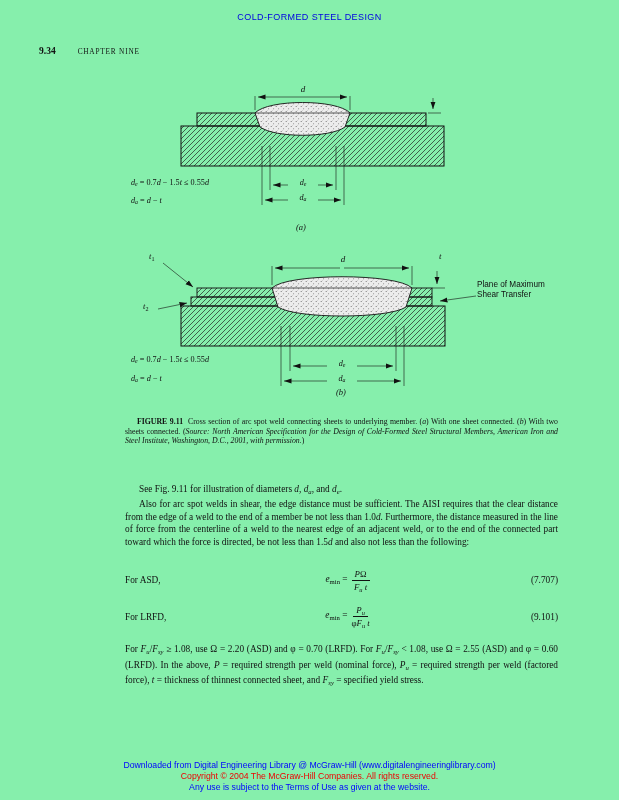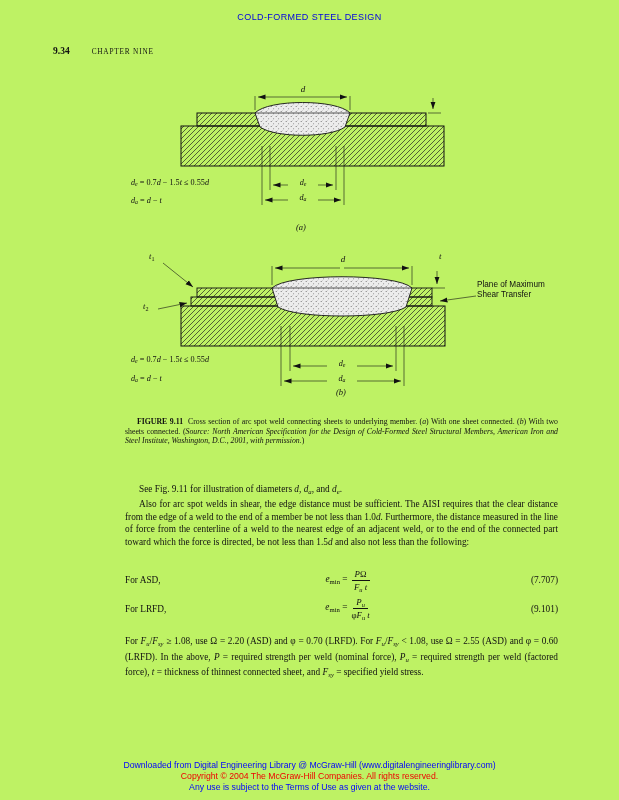--- a/index.html
+++ b/index.html
@@ -1,22 +1,22 @@
 <!DOCTYPE html>
 <html><head>
 <meta charset="utf-8">
 <style>
   html,body{margin:0;padding:0;background:#fff;}
-  .page{position:relative;width:619px;height:800px;background:#bef264;overflow:hidden;
+  .page{position:relative;width:619px;height:800px;background:#86efac;overflow:hidden;
         font-family:"Liberation Serif",serif;color:#111;}
 
   
   .header-title{position:absolute;top:12px;left:0;width:100%;text-align:center;
     font-family:"Liberation Sans",sans-serif;font-size:9px;letter-spacing:.4px;}
-  .running-head{position:absolute;top:40px;left:53px;white-space:nowrap;}
+  .running-head{position:absolute;top:40px;left:39px;white-space:nowrap;}
   .page-num{font-weight:bold;font-size:9.5px;}
   .chapter{font-size:7.3px;letter-spacing:.8px;margin-left:18px;}
 
   
   .fig-svg{position:absolute;left:0;top:0;}
   .fig-label{position:absolute;font-size:8.2px;color:#111;white-space:nowrap;}
   #a-dim-d{left:290px;top:84px;width:26px;text-align:center;font-size:9px;}
   #a-de-label{left:289px;top:178px;width:28px;text-align:center;}
   #a-da-label{left:289px;top:193px;width:28px;text-align:center;}
   #a-eq1{left:131px;top:178px;}
@@ -40,21 +40,21 @@
   
   .bodytext{position:absolute;left:125px;top:483px;width:433px;font-size:9.3px;
             line-height:12.6px;text-align:justify;}
   .bodytext p{margin:0;}
   .para-indent{text-indent:14px;}
   #para3{margin-top:14px;}
 
   
   .eq-row{display:flex;align-items:center;font-size:9.3px;}
   #eq-asd{margin-top:20px;}
-  #eq-lrfd{margin-top:4px;gap:40px;}
+  #eq-lrfd{margin-top:12px;gap:40px;}
   .eq-label{width:72px;flex:none;}
   .eq-center{flex:1;display:flex;justify-content:center;align-items:center;}
   .eq-number{width:60px;flex:none;text-align:right;}
   .frac{display:inline-flex;flex-direction:column;align-items:center;margin-left:4px;
         font-size:8.8px;line-height:1.15;}
   .frac .num{border-bottom:1px solid #111;padding:0 3px 1px;}
   .frac .den{padding-top:1px;}
 
   
   .seg-i{font-style:italic;}

